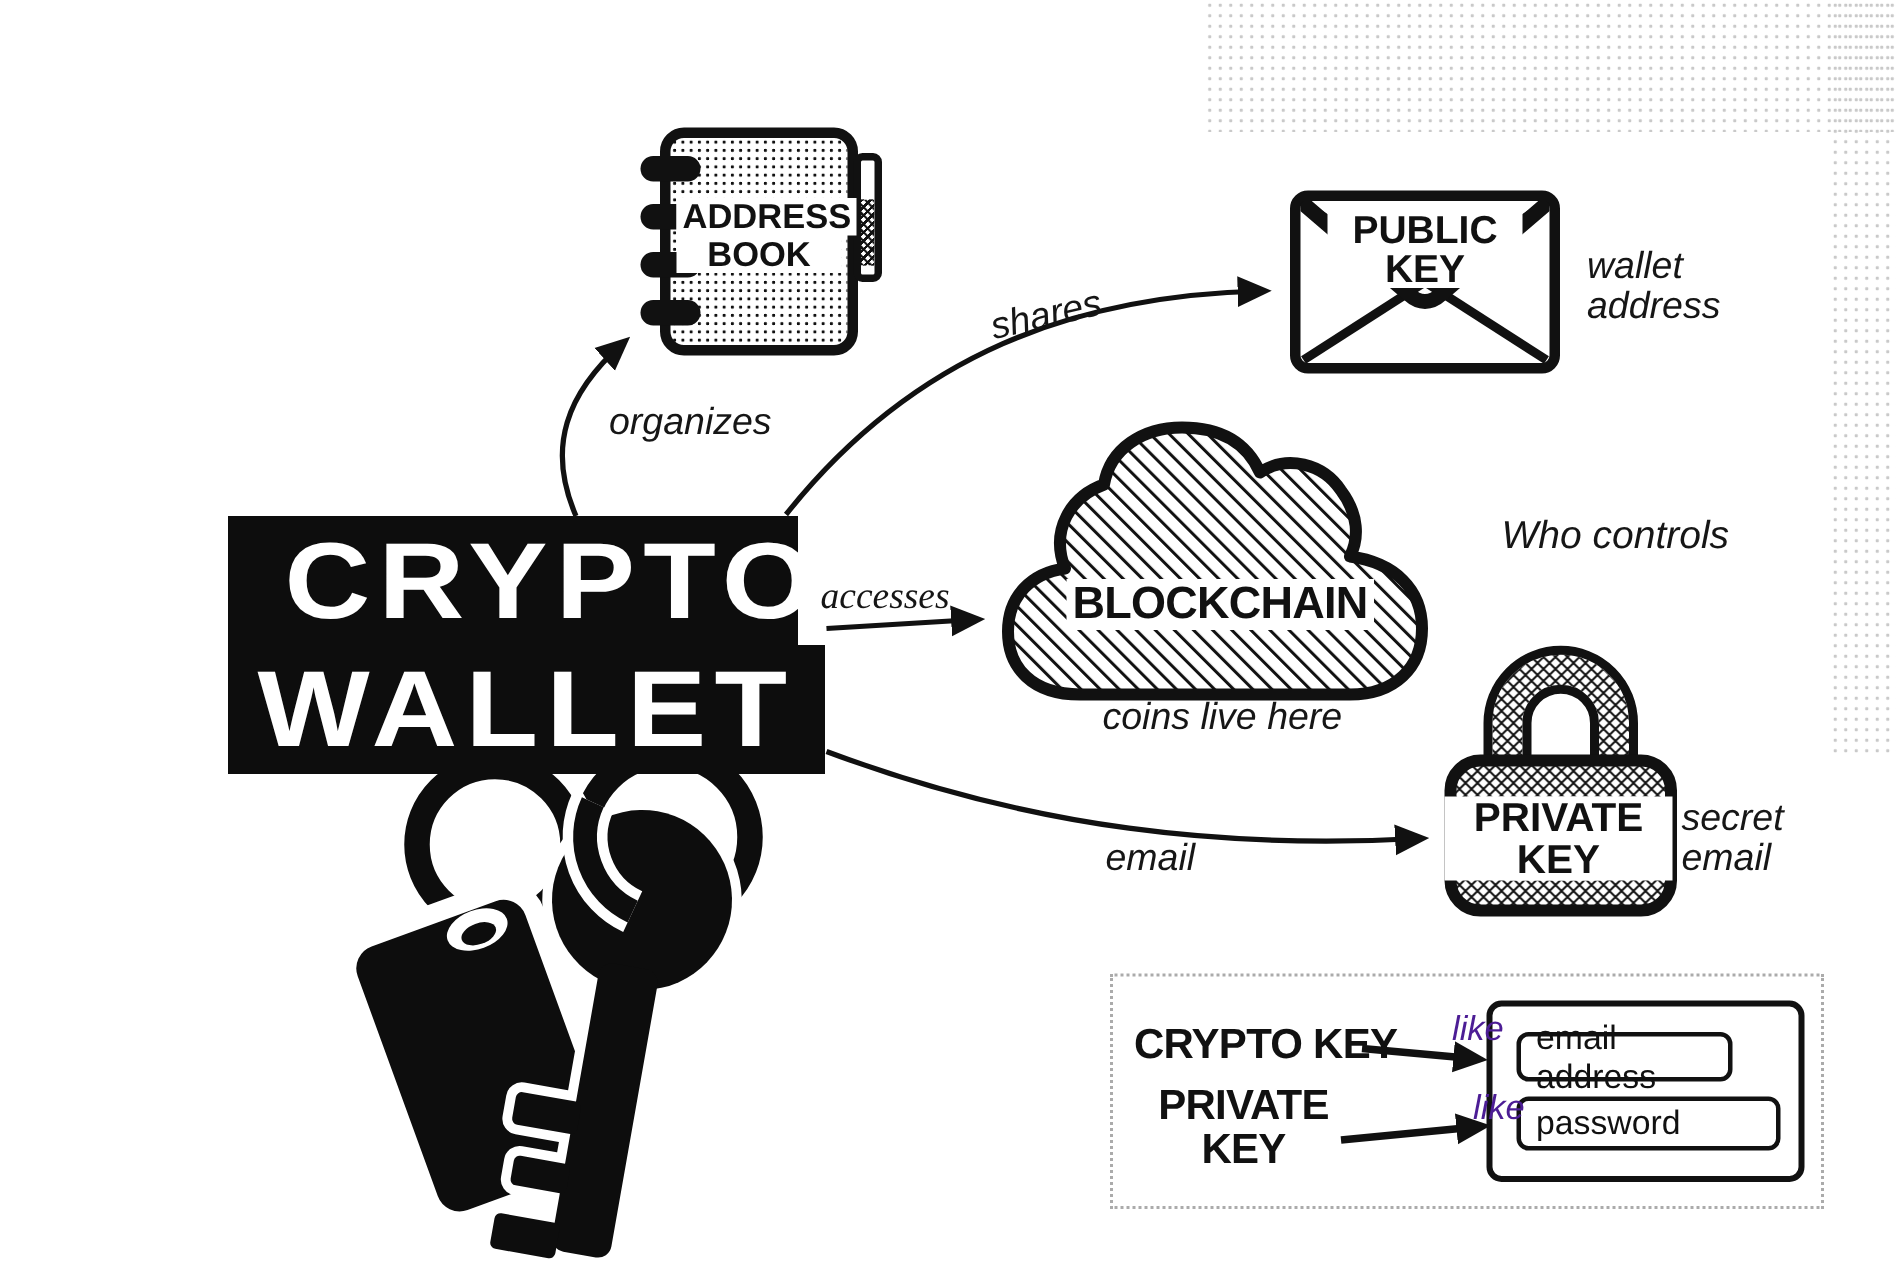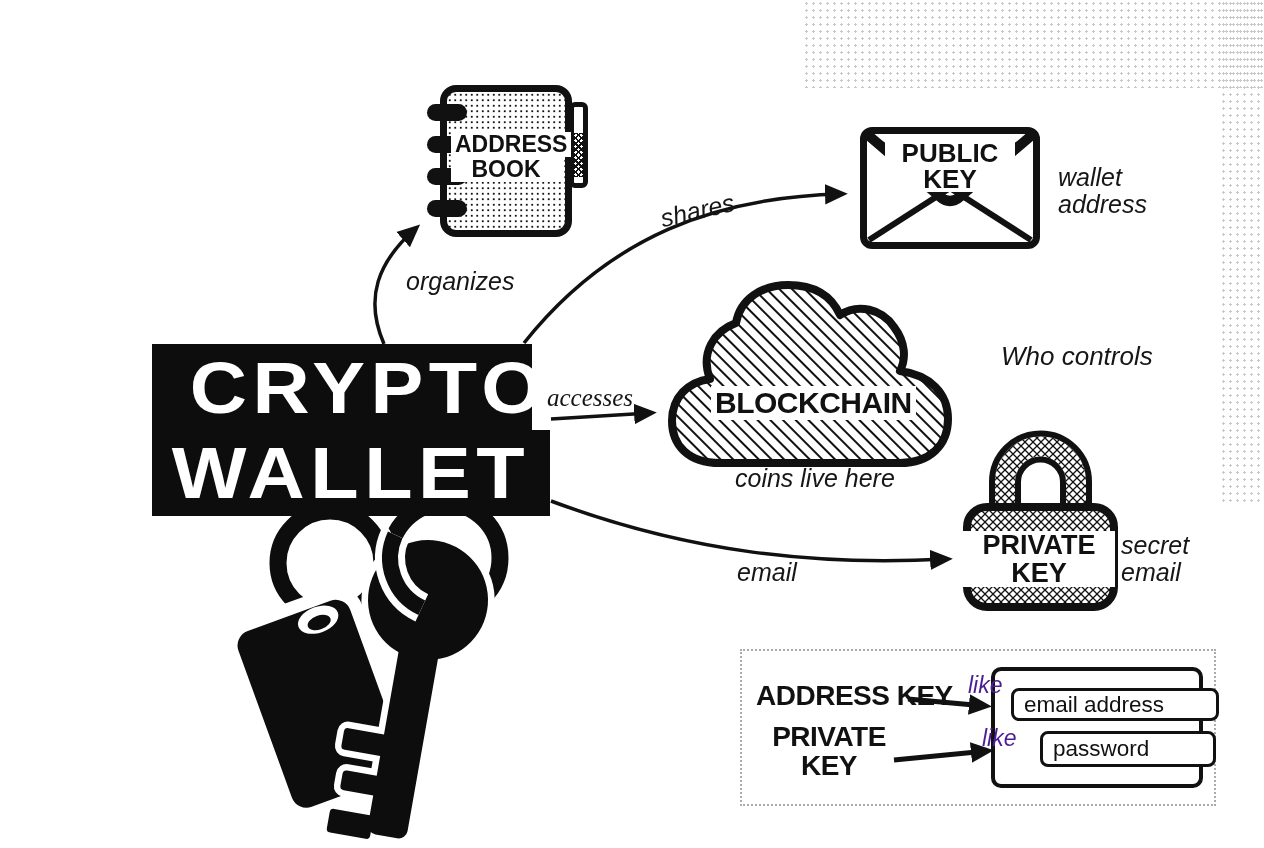--- a/index.html
+++ b/index.html
@@ -181,31 +181,31 @@
     <span>secret</span><br>
     <span>email</span>
   </div>
 
   <div class="abs question" style="left:1001px; top:342px;">
     <span>Who controls</span><br>
   </div>
 
   <div class="abs panel" style="left:740px; top:649px; width:476px; height:157px;"></div>
   <div class="abs leg-key" style="left:756px; top:681px;">
-    <span>ADDRESS KEY</span>
+    <span>CRYPTO KEY</span>
   </div>
   <div class="abs leg-key" style="left:766px; top:722px; width:126px; text-align:center;">
     <span>PRIVATE</span><br>
     <span>KEY</span>
   </div>
   <div class="abs big-box" style="left:991px; top:667px; width:212px; height:121px;"></div>
-  <div class="abs val-box" style="left:1011px; top:688px; width:208px; height:33px;">
+  <div class="abs val-box" style="left:1011px; top:688px; width:144px; height:33px;">
     <span>email address</span>
   </div>
-  <div class="abs val-box" style="left:1011px; top:731px; width:176px; height:36px;margin-left:29px;">
+  <div class="abs val-box" style="left:1011px; top:731px; width:176px; height:36px;">
     <span>password</span>
   </div>
   <div class="abs like" style="left:924px; top:672px;">
     <span>like</span>
   </div>
   <div class="abs like" style="left:938px; top:725px;">
     <span>like</span>
   </div>
 
   <svg class="abs overlay" style="left:0; top:0; z-index:3;" width="1264" height="848" viewBox="0 0 1264 848">

